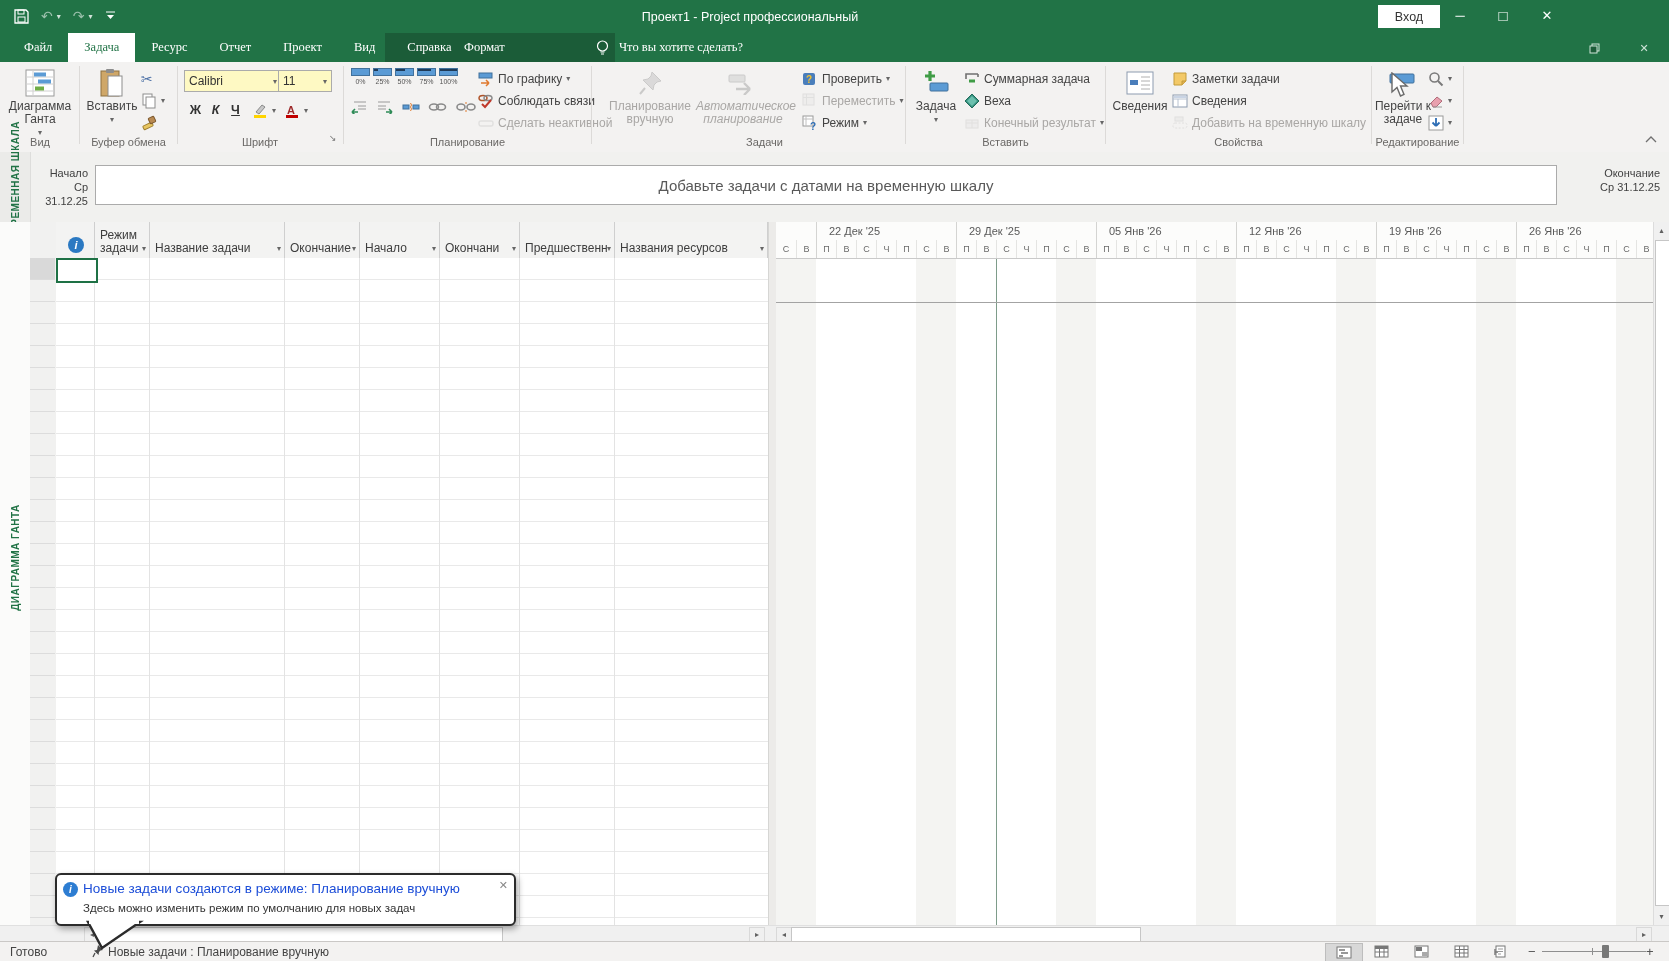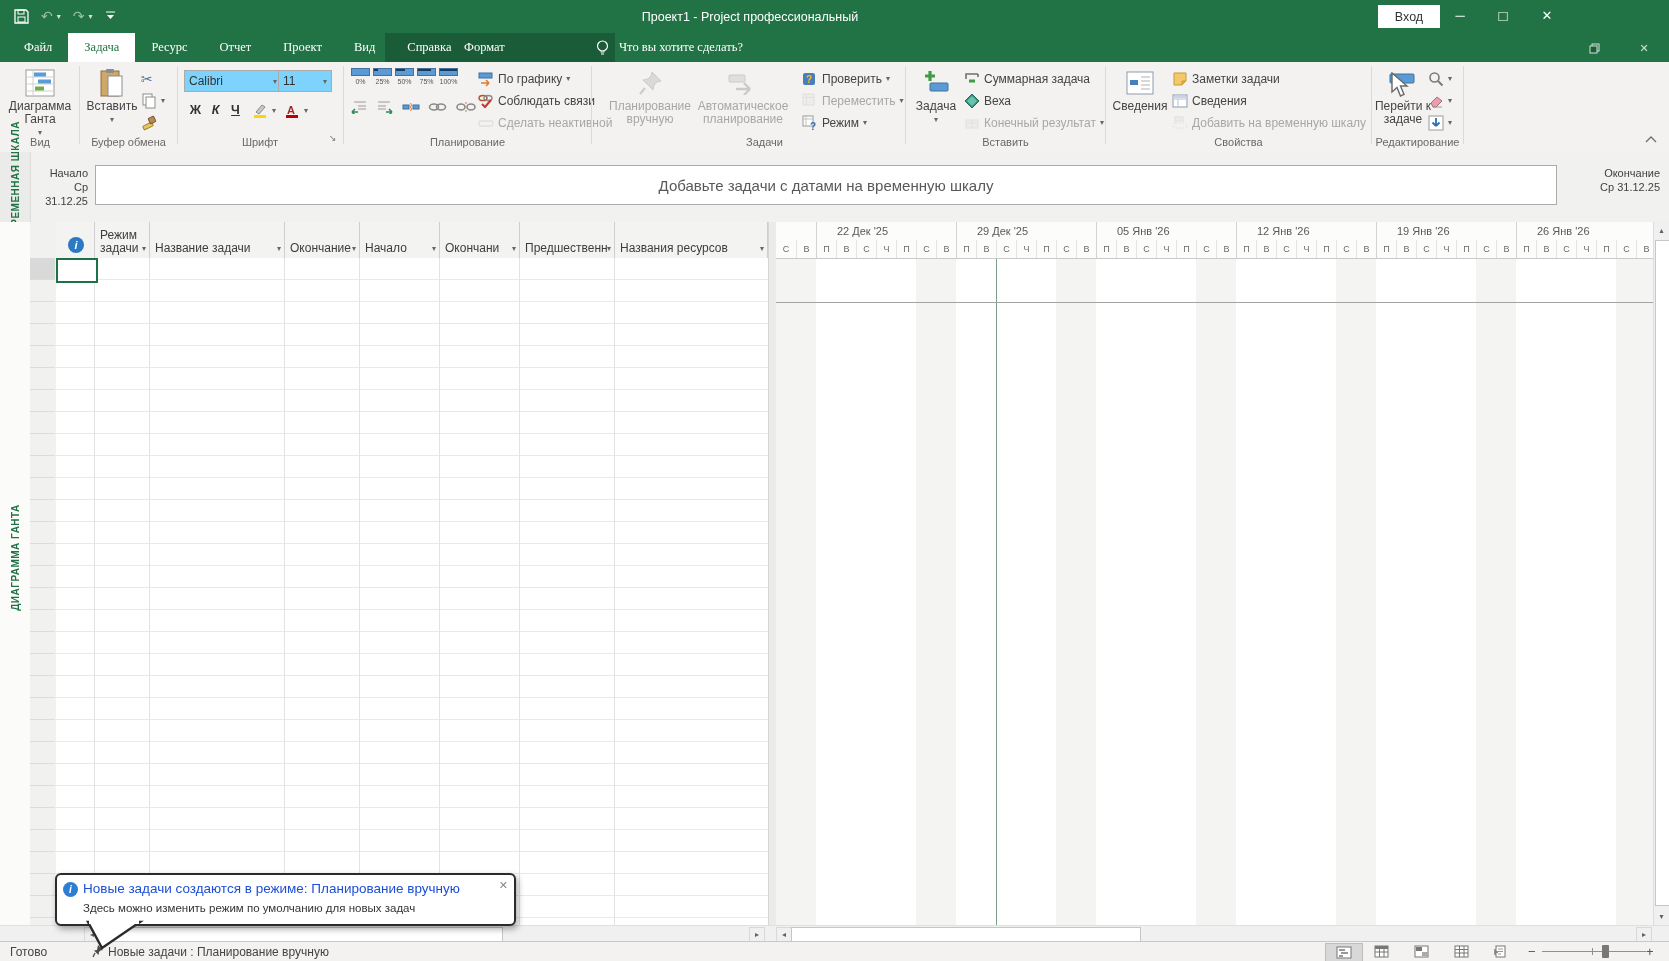--- a/index.html
+++ b/index.html
@@ -34,21 +34,21 @@
   #ribbon{left:0;top:62px;width:1669px;height:90px;background:#f3f2f1;border-bottom:1px solid #d5d3d1;}
   .gsep{top:4px;width:1px;height:78px;background:#dcdad8;}
   .glabel{top:72px;height:16px;font-size:11px;color:#6a6866;text-align:center;line-height:16px;}
   .rbig{top:4px;display:flex;flex-direction:column;align-items:center;font-size:12px;color:#444;text-align:center;line-height:13px;}
   .rbig .ric{height:34px;display:flex;align-items:center;justify-content:center;}
   .rsm{height:21px;display:flex;align-items:center;gap:4px;font-size:12px;color:#444;white-space:nowrap;}
   .dd{font-size:8px;color:#666;}
   .grayed{color:#a9a7a5 !important;}
   .grayed svg,.grayed .ic16{opacity:.45;filter:grayscale(80%);}
   .ic16{width:16px;height:16px;display:inline-block;flex:0 0 16px;}
-  .fontsel{background:#7dd3fc;border:1px solid #ababab;height:20px;display:flex;align-items:center;
+  .fontsel{background:#fef9c3;border:1px solid #ababab;height:20px;display:flex;align-items:center;
      font-size:12px;color:#333;padding:0 4px;justify-content:space-between;}
   .fbtn{width:19px;height:20px;display:flex;align-items:center;justify-content:center;
      font-size:12.5px;color:#333;font-weight:bold;}
   .pbar{width:21px;height:24px;display:flex;flex-direction:column;align-items:center;gap:2px;}
   .pbar .bar{width:17px;height:6px;background:#5b9bd5;border:1px solid #41719c;position:relative;}
   .pbar .fill{position:absolute;left:0;top:0;height:2px;background:#1f3a57;}
   .pbar .pct{font-size:7px;color:#555;line-height:7px;}
   .launcher{font-size:9px;color:#777;}
   
   #tlpane{left:0;top:152px;width:1669px;height:70px;background:#f1f1ef;border-bottom:1px solid #d9d9d7;}
@@ -72,21 +72,21 @@
      font-style:italic;font-weight:bold;display:flex;align-items:center;justify-content:center;margin:0 auto 2px;}
   #tbody{left:56px;top:36px;width:712px;height:667px;background:#fff;overflow:hidden;}
   .rowline{position:absolute;left:0;width:712px;height:1px;background:#e9e9e9;}
   .colline{position:absolute;top:0;width:1px;height:667px;background:#e3e3e3;}
   #selcell{left:56px;top:36px;width:38px;height:21px;border:2px solid #1e7145;background:#fff;}
   #splitter{left:768px;top:0;width:8px;height:703px;background:#eceke9;background:#ecebe9;
      border-left:1px solid #d6d6d4;border-right:1px solid #d6d6d4;}
   
   #gantt{left:776px;top:0;width:877px;height:703px;background:#fff;overflow:hidden;}
   #ghead{position:absolute;left:0;top:0;width:877px;height:36px;background:#fcfcfb;border-bottom:1px solid #c9c9c9;}
-  .wk{position:absolute;top:0;height:18px;border-left:1px solid #d4d4d2;padding-left:20px;
+  .wk{position:absolute;top:0;height:18px;border-left:1px solid #d4d4d2;padding-left:12px;
      font-size:11px;color:#595959;line-height:18px;box-sizing:border-box;}
   .dayc{position:absolute;top:18px;width:20px;height:18px;border-left:1px solid #e4e4e2;box-sizing:border-box;
      font-size:9px;color:#6a6a6a;text-align:center;line-height:18px;}
   .wkend{position:absolute;top:36px;height:667px;width:40px;background:#f4f4f2;}
   #startline{position:absolute;left:220px;top:36px;width:1px;height:667px;background:#7e9c8a;}
   #ghline{position:absolute;left:0;top:80px;width:877px;height:1px;background:#a3a3a3;}
   
   #vscroll{left:1653px;top:0;width:16px;height:703px;background:#f0f0f0;border-left:1px solid #dcdcdc;}
   .sbtn{position:absolute;display:flex;align-items:center;justify-content:center;color:#606060;background:#f0f0f0;}
   .vthumb{position:absolute;left:1px;top:18px;width:13px;height:664px;background:#fff;border:1px solid #c6c6c6;}
@@ -355,21 +355,21 @@
 
   <div class="rbig abs grayed" style="left:598px;width:104px;">
     <span class="ric">
       <svg width="28" height="28" viewBox="0 0 28 28">
           <path d="M16 3l9 9-4 1-3 3-1 5-10-10 5-1 3-3z" fill="#bdbdbd" stroke="#9a9a9a"></path>
           <path d="M9 19l-5 6" stroke="#9a9a9a" stroke-width="2"></path>
         </svg>
     </span>
     <span style="width:104px;">Планирование вручную</span>
   </div>
-  <div class="rbig abs grayed" style="left:696px;width:94px;">
+  <div class="rbig abs grayed" style="left:696px;width:94px;font-style:italic;">
     <span class="ric">
       <svg width="30" height="24" viewBox="0 0 30 24">
           <rect x="1" y="4" width="16" height="7" rx="1" fill="#c9c9c9" stroke="#9a9a9a"></rect>
           <path d="M8 18h14m0 0l-6-6m6 6l-6 6" stroke="#9a9a9a" stroke-width="2.4" fill="none"></path>
         </svg>
     </span>
     <span style="width:94px;">Автоматическое планирование</span>
   </div>
   <div class="rsm abs" style="left:802px;top:6px;">
     <span class="ic16">

